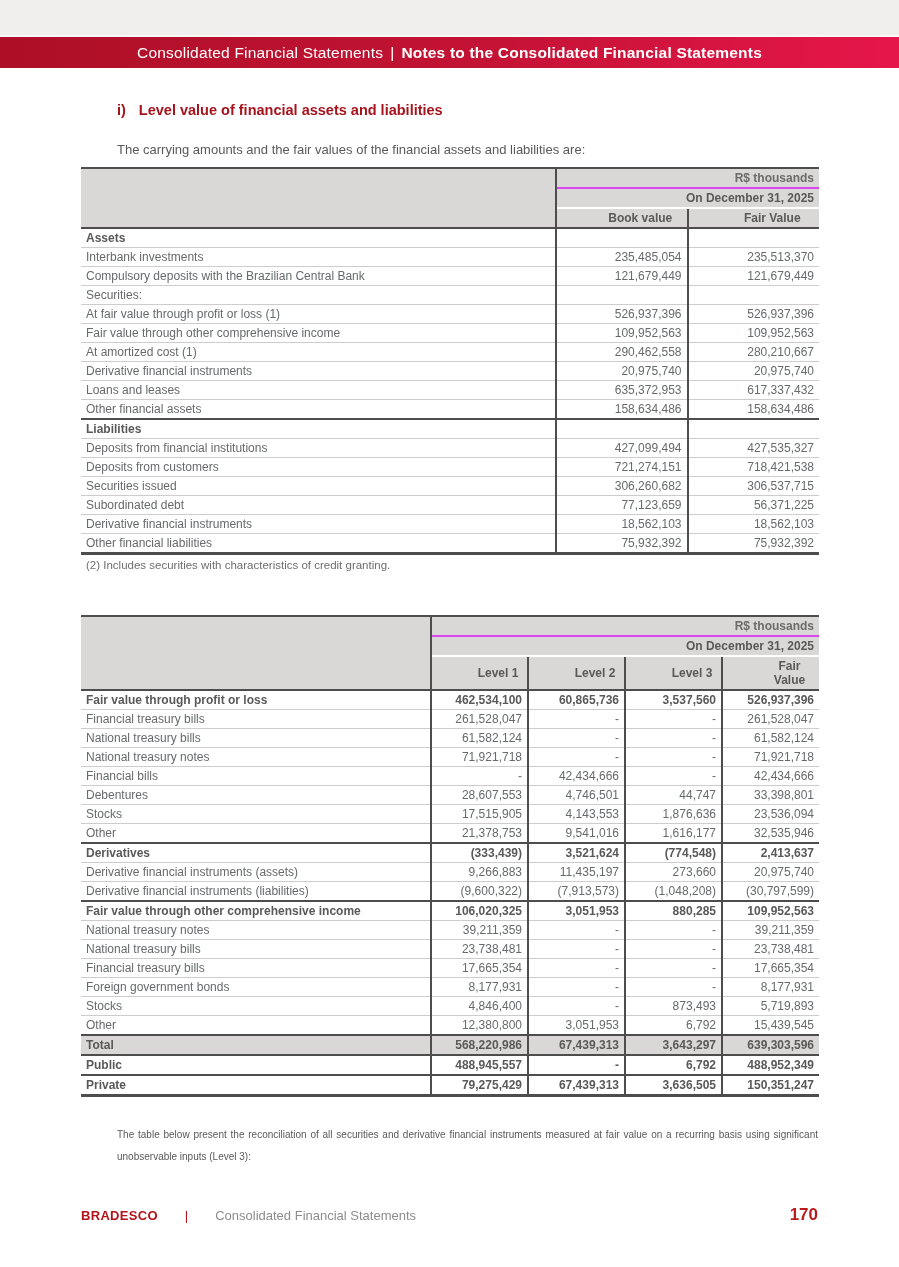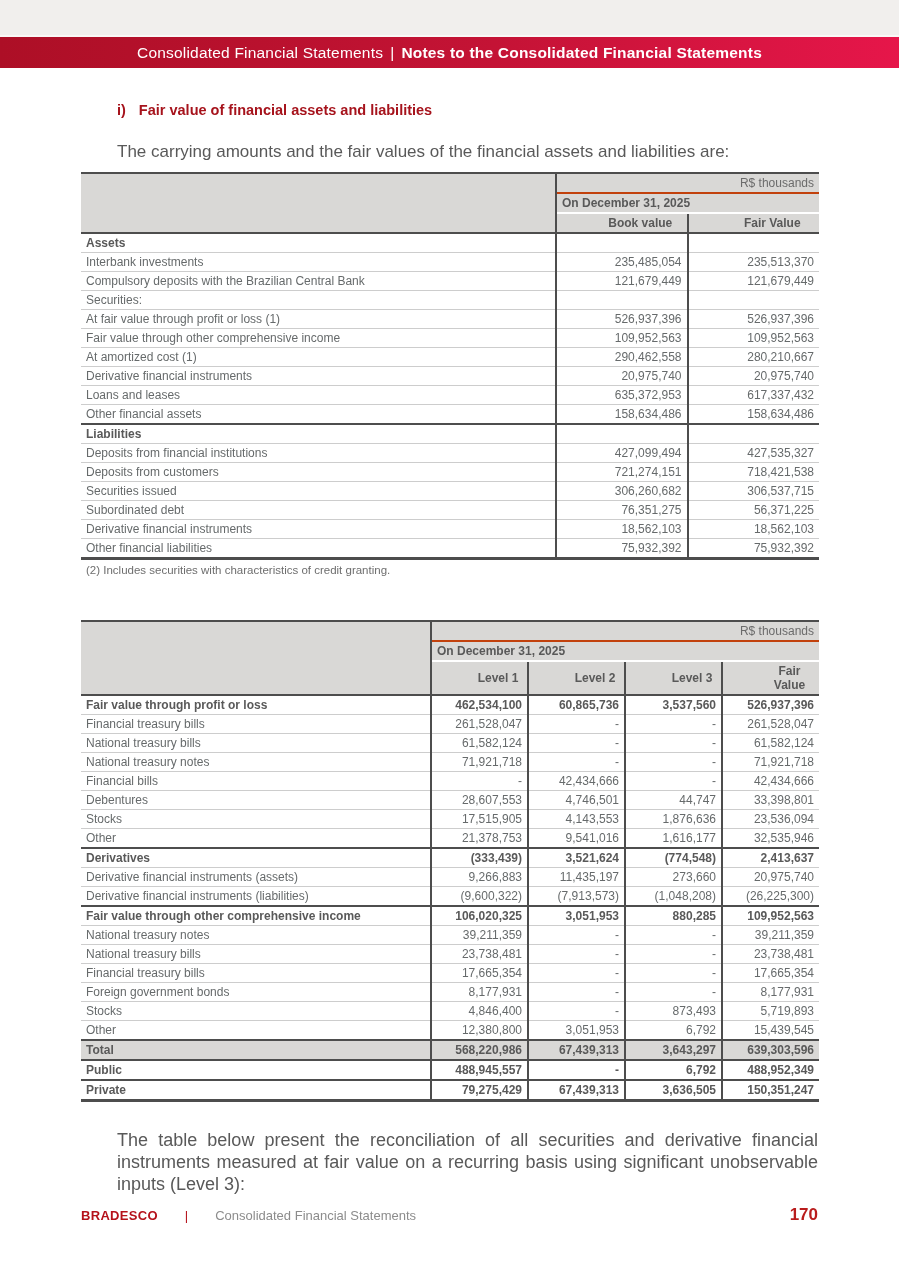--- a/index.html
+++ b/index.html
@@ -22,53 +22,53 @@
     font-size:15.5px;letter-spacing:.2px;
   }
   .banner .sep{margin:0 7px;font-weight:400;}
   .banner .bold{font-weight:700;}
   .content{margin:0 81px;}
   .section-heading{
     display:flex;gap:13px;margin:34px 0 0 36px;
     color:#a6131c;font-weight:700;font-size:14.5px;
   }
   .intro{
-    margin:24px 0 10px 36px;color:#595959;font-size:17px;
+    margin:24px 0 10px 36px;color:#595959;font-size:13px;
   }
   table.fin{
     border-collapse:collapse;table-layout:fixed;width:100%;
     font-size:12px;color:var(--txt);border-top:2px solid var(--dark);
   }
   table.fin thead th{
     background:var(--hbg);color:var(--boldtxt);font-weight:700;
     padding:2px 5px;height:20px;
   }
   table.fin th.label-head{border-right:2px solid var(--dark);}
-  table.fin th.unit{font-weight:400;text-align:right;color:#6b6b6b;border-bottom:2px solid #c2410c;}
-  table.fin th.period{text-align:left;border-bottom:2px solid #ffffff;}
+  table.fin th.unit{font-weight:700;text-align:right;color:#6b6b6b;border-bottom:2px solid #d946ef;}
+  table.fin th.period{text-align:right;border-bottom:2px solid #ffffff;}
   table.fin th.colname{text-align:center;padding-left:42px;}
   table.fin th.colname + th.colname{border-left:2px solid var(--dark);}
   table.fin thead tr.h-cols{border-bottom:2px solid var(--dark);}
   table.fin td{padding:2px 5px;height:19px;line-height:14px;}
   table.fin td.label{text-align:left;border-right:2px solid var(--dark);}
   table.fin td.val{text-align:right;}
   table.fin td.val{border-right:2px solid var(--dark);}
   table.fin td.val:last-child{border-right:none;}
   table.fin tbody tr{border-bottom:1px solid var(--rowline);}
   table.fin tbody tr:last-child{border-bottom:3px solid var(--dark);}
   table.fin tbody tr.section td,
   table.fin tbody tr.bold td,
   table.fin tbody tr.total td{font-weight:700;color:var(--boldtxt);}
   table.fin tbody tr.rule{border-top:2px solid var(--dark);}
   table.fin tbody tr.total{background:var(--hbg);border-top:2px solid var(--dark);border-bottom:2px solid var(--dark);}
   #table1-wrap{margin-top:8px;}
   #table2-wrap{margin-top:44px;}
   .footnote{font-size:11.5px;color:#6e6e6e;padding:4px 0 0 5px;}
   .paragraph{
-    margin:27px 0 4px 36px;color:#595959;font-size:18px;line-height:22px;
+    margin:27px 0 4px 36px;color:#595959;font-size:10px;line-height:22px;
     text-align:justify;
   }
   .footer{
     position:absolute;left:81px;right:81px;top:1205px;
     display:flex;align-items:baseline;font-size:13px;gap:21px;
   }
   .footer .brand{color:#b5121b;font-weight:700;letter-spacing:.3px;}
   .footer .fsep{color:#b5121b;margin:0 6px;}
   .footer .ftext{color:#8c8c8c;}
   .footer .page{margin-left:auto;color:#b91c1c;font-weight:700;font-size:17px;}
@@ -81,21 +81,21 @@
 <div class="banner">
   <span>Consolidated Financial Statements</span>
   <span class="sep">|</span>
   <span class="bold">Notes to the Consolidated Financial Statements</span>
 </div>
 
 <div class="content">
 
   <div class="section-heading">
     <span>i)</span>
-    <span>Fair value of financial assets and liabilities</span>
+    <span>Level value of financial assets and liabilities</span>
   </div>
 
   <div class="intro">The carrying amounts and the fair values of the financial assets and liabilities are:</div>
 
   <div id="table1-wrap">
     <table class="fin" id="table1">
         <colgroup>
           <col style="width: 475px;">
           <col style="width: 131.5px;">
           <col style="width: 131.5px;">
@@ -179,21 +179,21 @@
             <td class="val">721,274,151</td>
             <td class="val">718,421,538</td>
           </tr>
           <tr class="item">
             <td class="label">Securities issued</td>
             <td class="val">306,260,682</td>
             <td class="val">306,537,715</td>
           </tr>
           <tr class="item">
             <td class="label">Subordinated debt</td>
-            <td class="val">76,351,275</td>
+            <td class="val">77,123,659</td>
             <td class="val">56,371,225</td>
           </tr>
           <tr class="item">
             <td class="label">Derivative financial instruments</td>
             <td class="val">18,562,103</td>
             <td class="val">18,562,103</td>
           </tr>
           <tr class="item">
             <td class="label">Other financial liabilities</td>
             <td class="val">75,932,392</td>
@@ -297,21 +297,21 @@
             <td class="val">9,266,883</td>
             <td class="val">11,435,197</td>
             <td class="val">273,660</td>
             <td class="val">20,975,740</td>
           </tr>
           <tr class="item">
             <td class="label">Derivative financial instruments (liabilities)</td>
             <td class="val">(9,600,322)</td>
             <td class="val">(7,913,573)</td>
             <td class="val">(1,048,208)</td>
-            <td class="val">(26,225,300)</td>
+            <td class="val">(30,797,599)</td>
           </tr>
           <tr class="bold rule">
             <td class="label">Fair value through other comprehensive income</td>
             <td class="val">106,020,325</td>
             <td class="val">3,051,953</td>
             <td class="val">880,285</td>
             <td class="val">109,952,563</td>
           </tr>
           <tr class="item">
             <td class="label">National treasury notes</td>

